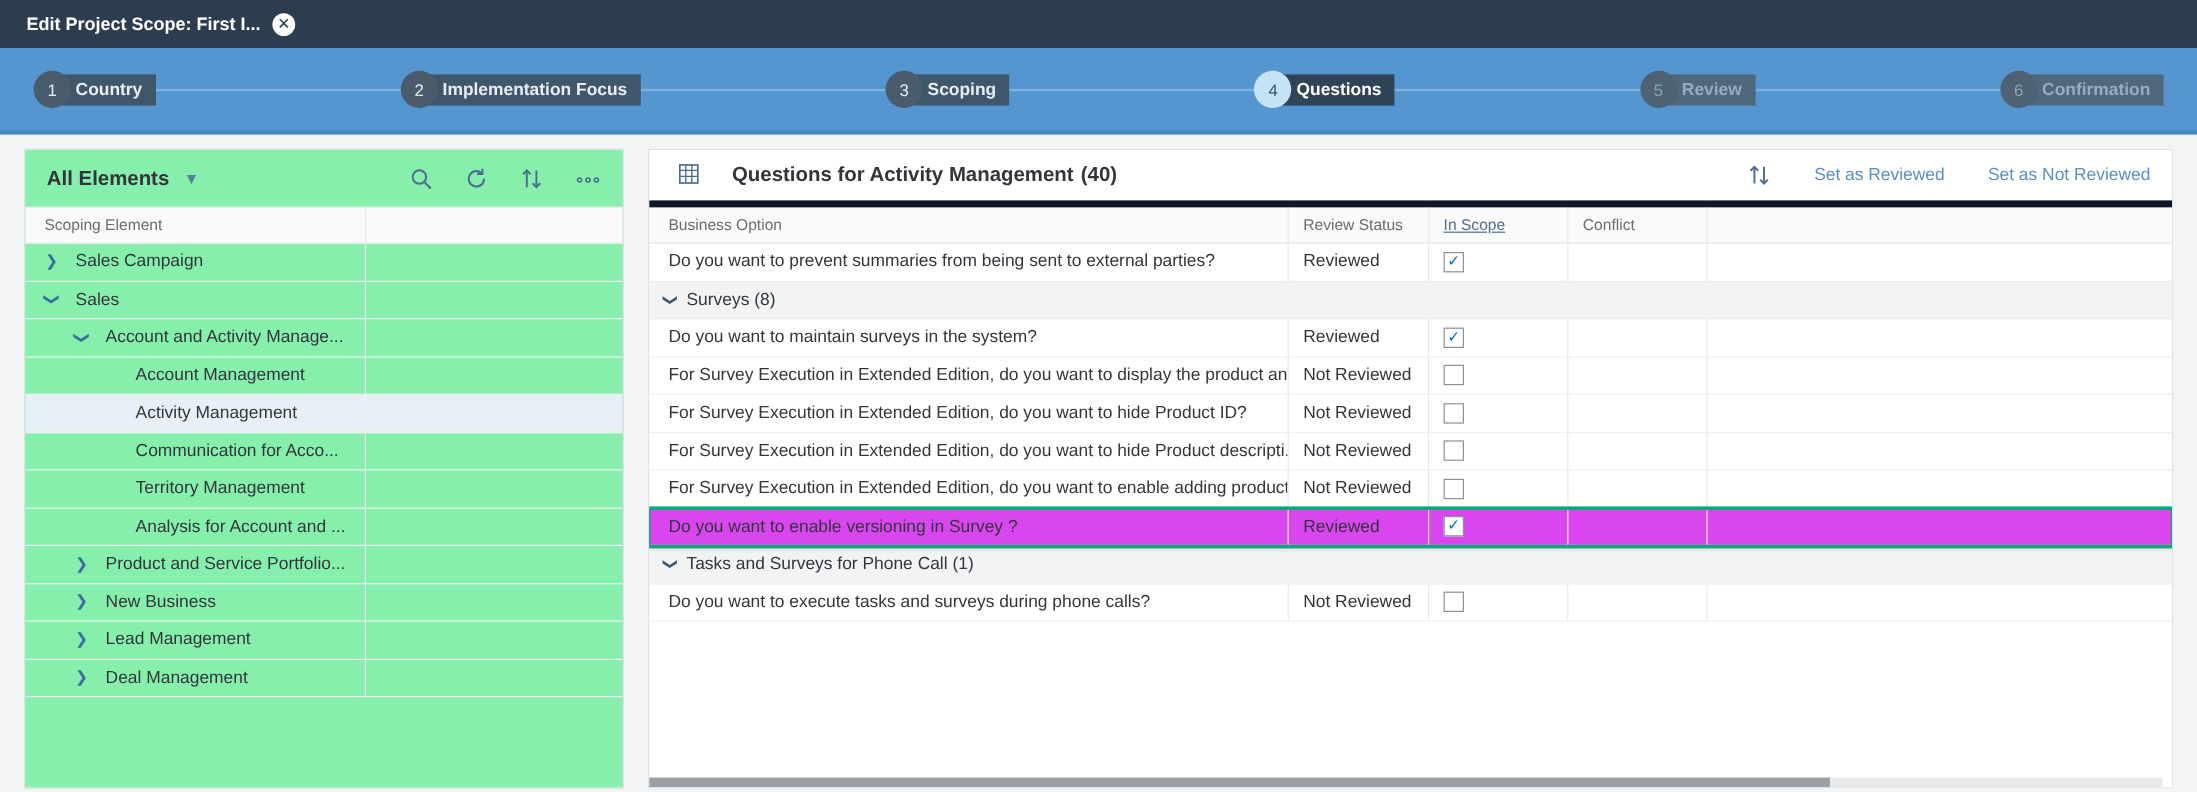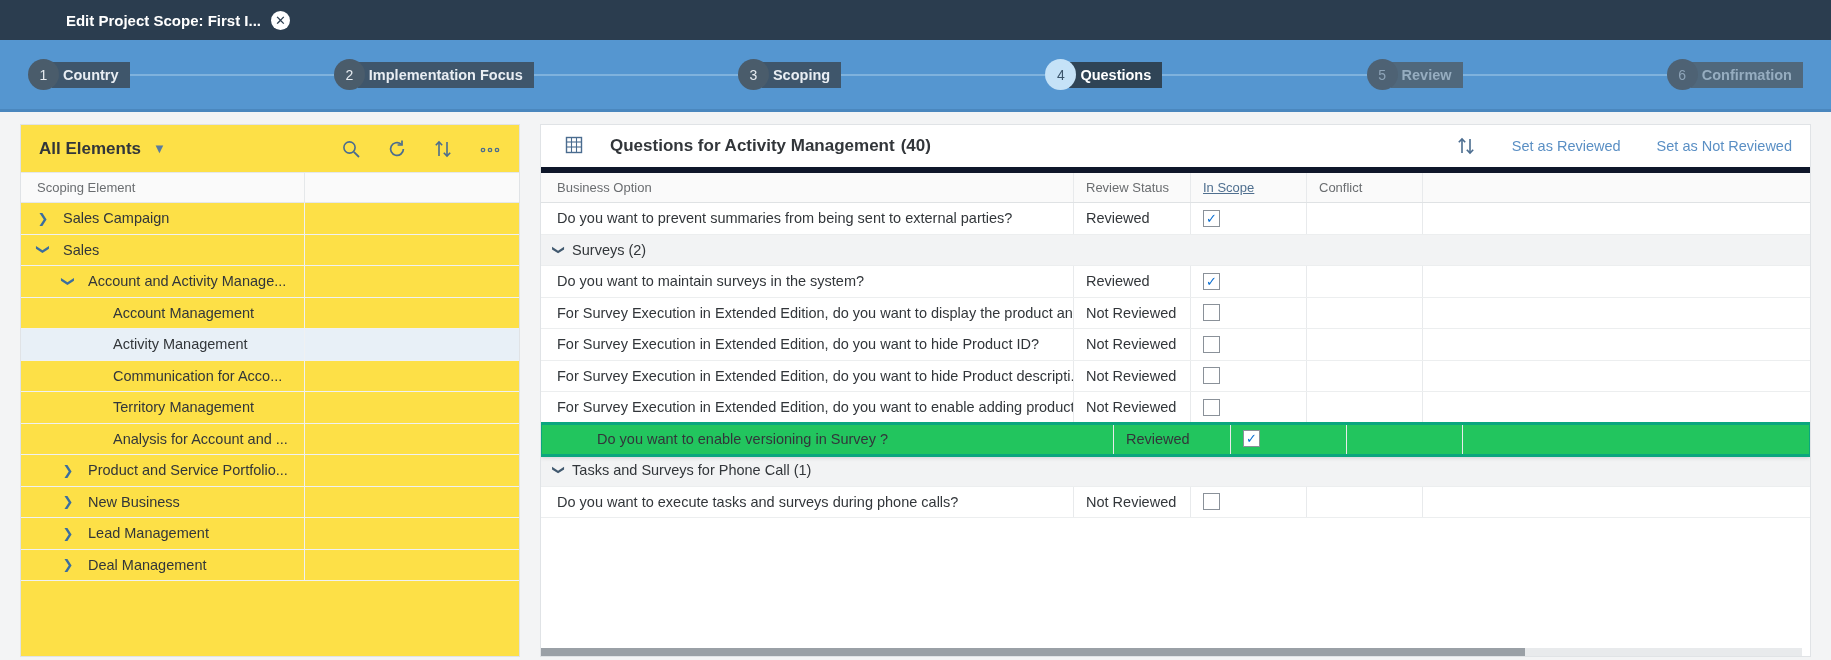--- a/index.html
+++ b/index.html
@@ -29,21 +29,21 @@
   .tabbar .tab.inactive {
     width: 310px;
     color: #c8d2dc;
     border-right: 1px solid #2b3d4f;
   }
   .tabbar .tab.active {
     width: 312px;
     background: #2b3d4f;
     color: #ffffff;
     font-weight: bold;
-    justify-content: flex-end;
+    justify-content: flex-start;
   }
   .tabbar .filler { flex: 1; background: #2b3d4f; }
   .tab-close {
     width: 19px; height: 19px; border-radius: 50%;
     background: #ffffff; color: #2b3d4f;
     font-size: 13px; line-height: 19px; text-align: center;
     font-weight: bold;
     margin-left: 10px;
     cursor: pointer;
     font-family: "DejaVu Sans", sans-serif;
@@ -83,21 +83,21 @@
   .workarea {
     display: flex;
     padding: 12px 20px 0 20px;
     gap: 20px;
     height: calc(660px - 40px - 75px);
   }
 
   
   .left-panel {
     width: 500px;
-    background: #fde047;
+    background: #86efac;
     border: 1px solid #e0e3e6;
     display: flex; flex-direction: column;
     overflow: hidden;
   }
   .lp-header {
     height: 48px;
     display: flex; align-items: center;
     padding: 0 18px;
     border-bottom: 1px solid #e5e8ea;
     flex: 0 0 auto;
@@ -178,22 +178,21 @@
   .row.group {
     background: #f2f3f4;
     font-size: 14.5px; color: #32363a;
   }
   .row.group .gtext { padding-left: 13px; display: flex; align-items: center; gap: 8px; }
   .row.highlight {
     outline: 3px solid #0aa67e;
     outline-offset: -1px;
     z-index: 5;
     box-shadow: 0 2px 5px rgba(0,0,0,0.18);
-    background: #22c55e;
-    padding-left: 40px;
+    background: #d946ef;
   }
   .cbx {
     width: 17px; height: 17px;
     border: 1px solid #8a9199;
     background: #fff;
     display: inline-flex; align-items: center; justify-content: center;
     color: #0a6ed1; font-size: 13px; line-height: 1;
     cursor: pointer;
     font-family: "DejaVu Sans", sans-serif;
   }
@@ -443,21 +442,21 @@
           <div class="col-rev">Reviewed</div>
           <div class="col-scope">
             <span class="cbx">✓</span>
           </div>
           <div class="col-conf"></div>
           <div class="col-last"></div>
         </div>
         <div class="row group">
           <div class="gtext">
             <span class="grp-chev" style="display: inline-block; transform: rotate(90deg);">❯</span>
-            <span>Surveys (2)</span>
+            <span>Surveys (8)</span>
           </div>
         </div>
         <div class="row">
           <div class="col-opt">Do you want to maintain surveys in the system?</div>
           <div class="col-rev">Reviewed</div>
           <div class="col-scope">
             <span class="cbx">✓</span>
           </div>
           <div class="col-conf"></div>
           <div class="col-last"></div>

